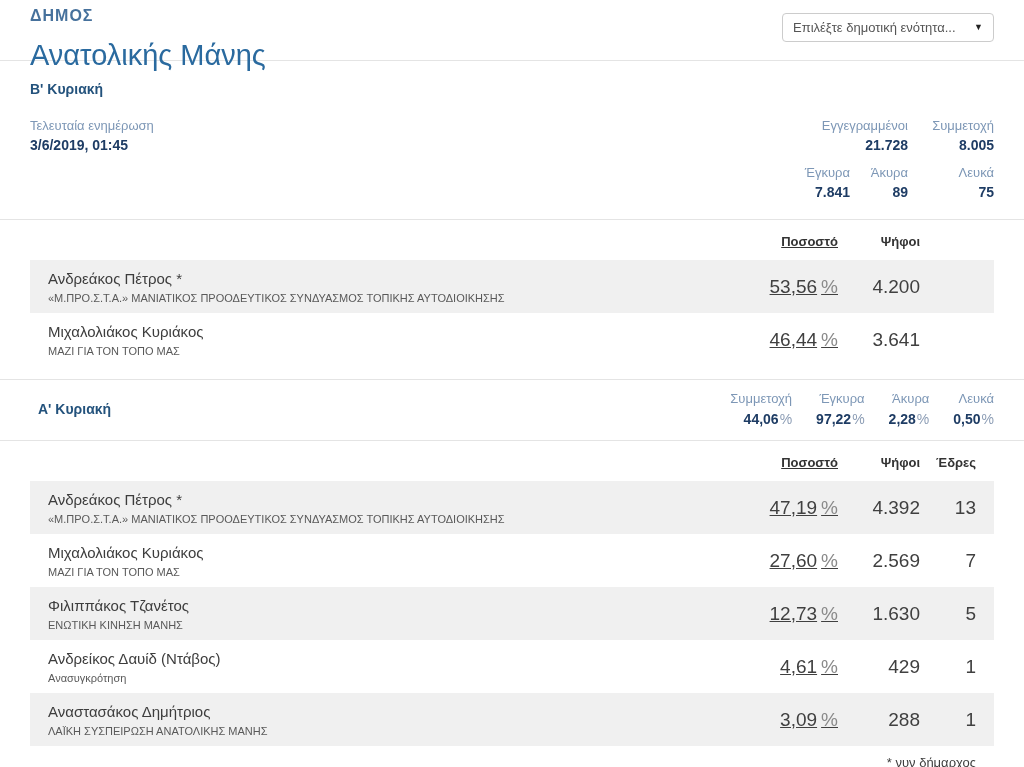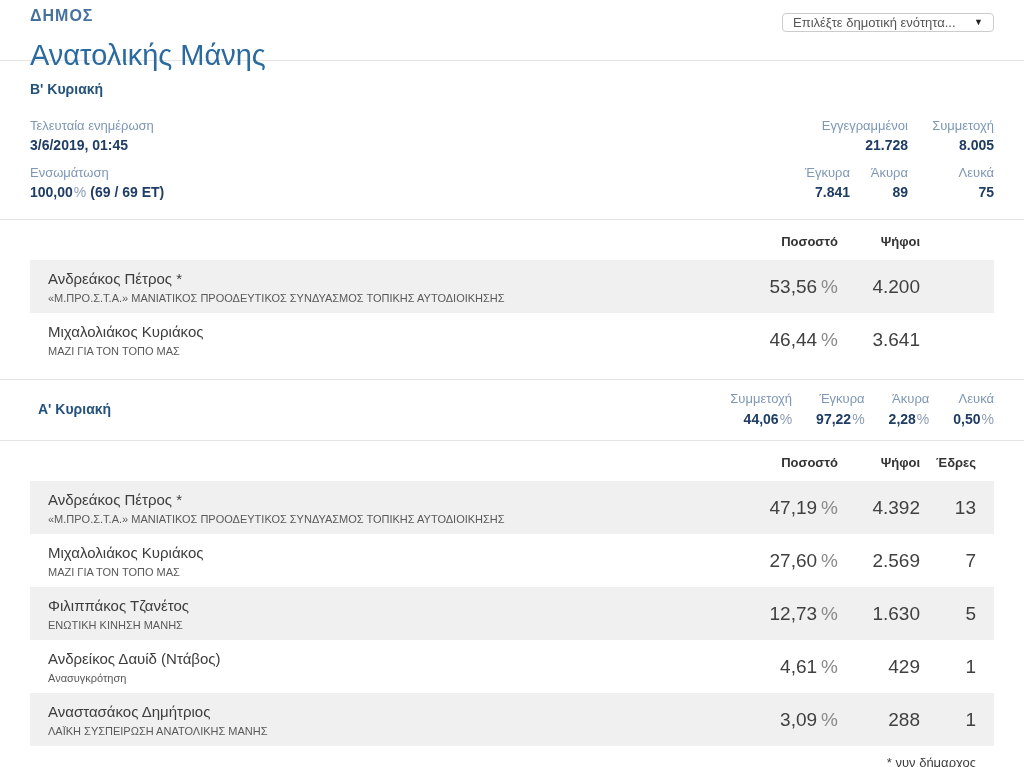--- a/index.html
+++ b/index.html
@@ -17,21 +17,21 @@
   }
   .eyebrow {
     font-size: 16px; font-weight: 700; letter-spacing: 1px;
     color: #46719c; margin-top: 2px;
   }
   .page-title {
     font-size: 29px; font-weight: 400; color: #2a6a9f; line-height: 1.1;
     margin-top: 15px;
   }
   .select-box {
-    margin-top: 8px; width: 212px; height: 19px;
+    margin-top: 8px; width: 212px; height: 29px;
     border: 1px solid #cccccc; border-radius: 4px; background: #fff;
     display: flex; align-items: center; justify-content: space-between;
     padding: 0 10px; font-size: 13px; color: #555; cursor: pointer;
   }
   .caret { font-size: 9px; color: #222; line-height: 1; }
   .hr { border: 0; border-top: 1px solid #e4e4e4; margin: 0; }
 
   .section-b { padding: 20px 30px 0 30px; }
   .section-title { font-size: 14px; font-weight: 700; color: #23527c; }
 
@@ -46,21 +46,21 @@
   .pctsign { color: #8c9db5; font-weight: 400; }
   .pct-tight { margin-left: 1px; }
   .rest { margin-left: 4px; }
 
   .results { margin: 0 30px; }
   .thead {
     display: flex; justify-content: flex-end; align-items: baseline;
     padding: 14px 18px 11px 18px;
     font-size: 13px; font-weight: 700; color: #333;
   }
-  .col-pct   { width: 110px; text-align: right; }
+  .col-pct   { width: 110px; text-align: right; text-decoration: underline; }
   .col-votes { width: 82px;  text-align: right; }
   .col-seats { width: 56px;  text-align: right; }
   .row {
     display: flex; align-items: center;
     min-height: 53px; padding: 8px 18px;
   }
   .row.alt { background: #f0f0f0; }
   .who { flex: 1; padding-right: 10px; }
   .cand-name { font-size: 15px; color: #3d3d3d; margin-bottom: 5px; }
   .cand-party { font-size: 11px; color: #595959; }
@@ -97,24 +97,20 @@
 
 <div class="section-b">
   <div class="section-title">Β' Κυριακή</div>
 
   <div class="stats">
     <div class="stats-left">
       <div class="stat">
         <div class="stat-label">Τελευταία ενημέρωση</div>
         <div class="stat-value">3/6/2019, 01:45</div>
       </div>
-      <div class="stat">
-        <div class="stat-label">Ενσωμάτωση</div>
-        <div class="stat-value"><span>100,00</span><span class="pctsign pct-tight">%</span><span class="rest">(69 / 69 ΕΤ)</span></div>
-      </div>
     </div>
     <div class="stats-right">
       <div class="srow">
         <div class="scell">
           <div class="stat-label">Εγγεγραμμένοι</div>
           <div class="stat-value">21.728</div>
         </div>
         <div class="scell scell-w86">
           <div class="stat-label">Συμμετοχή</div>
           <div class="stat-value">8.005</div>

